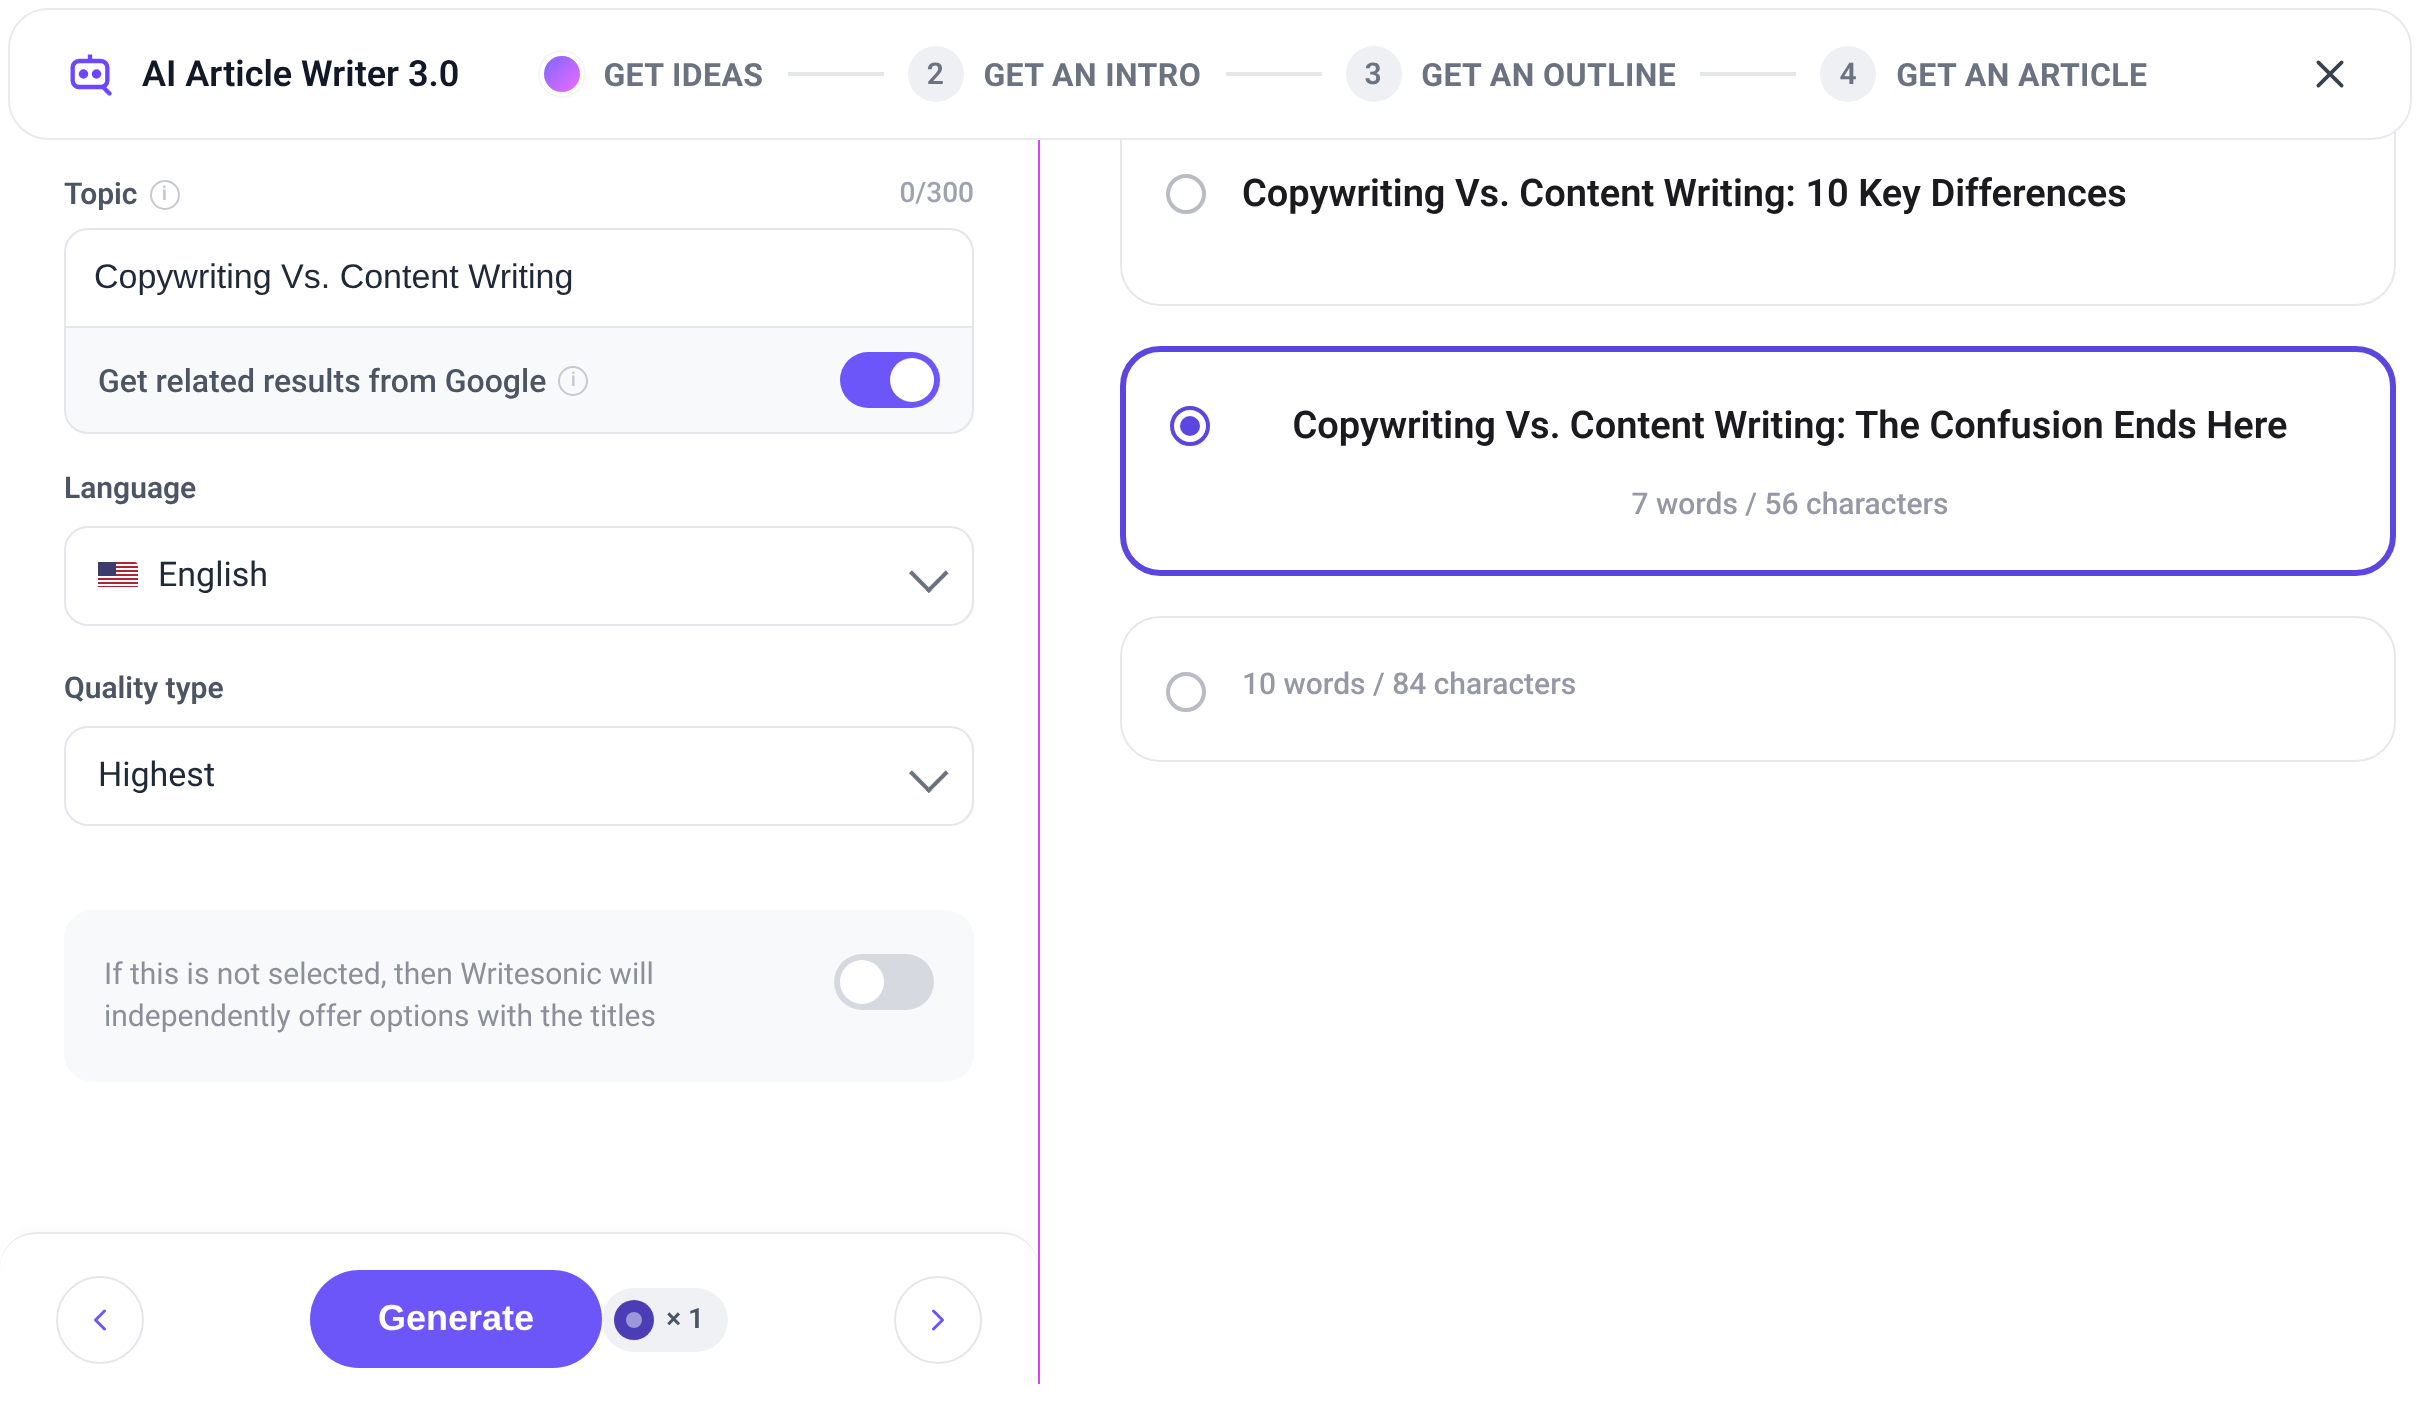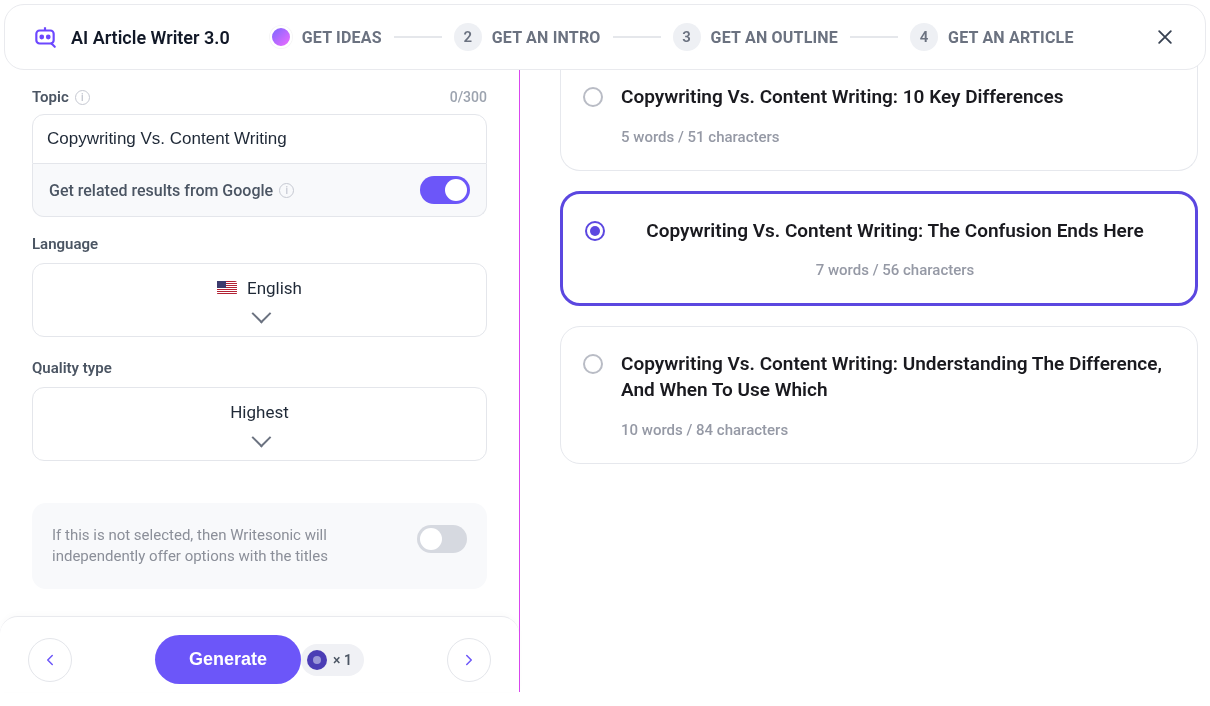--- a/index.html
+++ b/index.html
@@ -178,21 +178,20 @@
     border-radius: 12px;
     padding: 14px 16px;
     font-size: 17px;
     color: #1f2937;
     background: #fff;
     display: flex;
     align-items: center;
     justify-content: space-between;
     cursor: pointer;
     gap: 10px;
-    flex-direction: column;
   }
   .select .left-content { display: flex; align-items: center; gap: 10px; }
   .flag {
     width: 20px; height: 14px;
     background: linear-gradient(180deg, #b22234 0 7%, #fff 7% 14%, #b22234 14% 21%, #fff 21% 28%, #b22234 28% 35%, #fff 35% 42%, #b22234 42% 49%, #fff 49% 56%, #b22234 56% 63%, #fff 63% 70%, #b22234 70% 77%, #fff 77% 84%, #b22234 84% 91%, #fff 91% 100%);
     position: relative;
     border-radius: 2px;
   }
   .flag::before {
     content: "";
@@ -466,34 +465,32 @@
       </div>
     </div>
   </div>
 
   <div class="right">
 
     <div class="result-card first-cut">
       <div class="radio"></div>
       <div style="flex:1">
         <div class="result-title">Copywriting Vs. Content Writing: 10 Key Differences</div>
-        <div class="result-meta">5 words / 51 characters</div>
       </div>
     </div>
 
     <div class="result-card selected">
       <div class="radio checked"></div>
       <div style="flex:1">
         <div class="result-title">Copywriting Vs. Content Writing: The Confusion Ends Here</div>
         <div class="result-meta">7 words / 56 characters</div>
       </div>
     </div>
 
     <div class="result-card">
       <div class="radio"></div>
       <div style="flex:1">
-        <div class="result-title">Copywriting Vs. Content Writing: Understanding The Difference, And When To Use Which</div>
         <div class="result-meta">10 words / 84 characters</div>
       </div>
     </div>
 
   </div>
 </div>
 
 </body></html>

